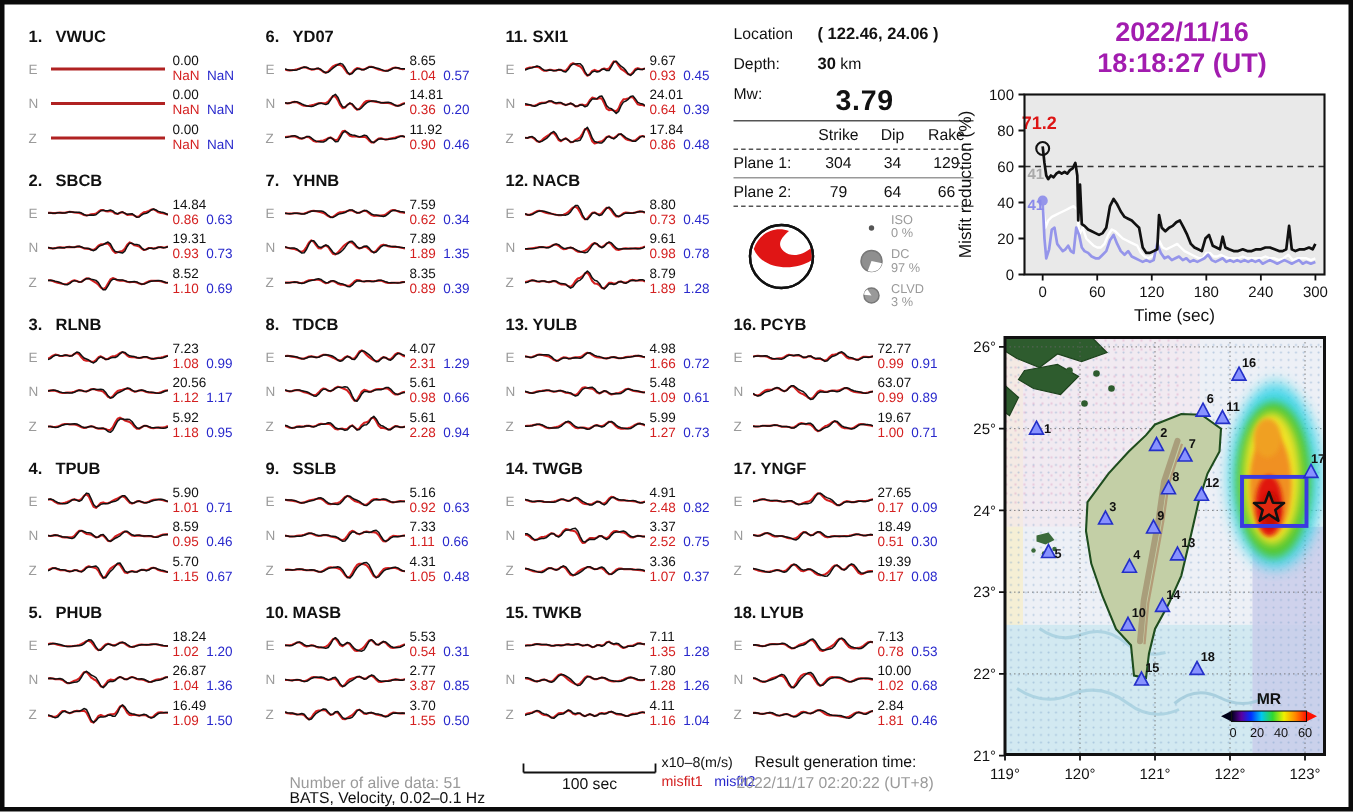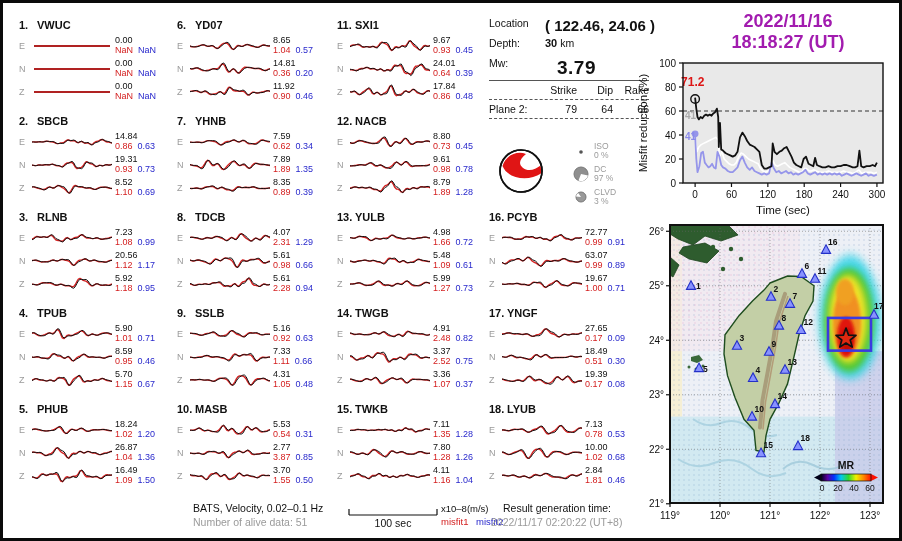--- a/index.html
+++ b/index.html
@@ -18,30 +18,30 @@
   .wave{width:80px;height:22px;flex:none;}
   .nums{margin-left:3px;font-size:9px;line-height:9.5px;white-space:nowrap;}
   .amp{color:#111;display:block;}
   .m1{color:#d42020;}
   .m2{color:#2828cc;margin-left:5px;}
   
   #bestfit{height:192px;position:relative;color:#111;}
   .bf-title{font-size:12.5px;font-weight:bold;padding:4px 0 7px 0;}
   .bf-line{font-size:10.5px;height:20px;display:flex;align-items:flex-start;}
   .bf-label{display:inline-block;width:56px;}
-  .bf-loc{font-weight:bold;font-size:15px;}
+  .bf-loc{font-weight:bold;font-size:11px;}
   .bf-depth b{font-size:11px;}
   .bf-mw{font-size:19px;font-weight:bold;letter-spacing:.5px;margin-left:12px;}
   .bf-table{margin-top:3px;border-top:1px solid #555;width:160px;}
   .t-row{display:flex;height:18px;align-items:center;font-size:10.5px;}
   .t-row.head{border-bottom:1px dashed #555;}
   .t-row.p1{border-bottom:1px solid #999;}
   .t-row.p2{border-bottom:1px dashed #555;}
   .t-c0{width:52px;}
-  .t-c{width:36px;text-align:right;}
+  .t-c{width:36px;text-align:center;}
   .decomp{position:absolute;left:84px;top:122px;width:84px;}
   .d-item{display:flex;align-items:center;height:23px;color:#9a9a9a;font-size:8.5px;line-height:9px;}
   .d-item svg{margin-right:5px;flex:none;}
   #beachball{position:absolute;left:8px;top:130px;}
   
   #date-header{position:absolute;left:672px;top:8px;width:226px;text-align:center;
                font-size:18px;font-weight:bold;line-height:21px;color:#a21caf;}
   #misfit-chart{position:absolute;left:630px;top:50px;}
   #map-svg{position:absolute;left:630px;top:216px;}
   
@@ -478,20 +478,26 @@
       <div class="bf-line">
         <span class="bf-label">Mw:</span>
         <span class="bf-mw">3.79</span>
       </div>
       <div class="bf-table">
         <div class="t-row head">
           <span class="t-c0"></span>
           <span class="t-c">Strike</span>
           <span class="t-c">Dip</span>
           <span class="t-c">Rake</span>
+        </div>
+        <div class="t-row p1">
+          <span class="t-c0">Plane 1:</span>
+          <span class="t-c">304</span>
+          <span class="t-c">34</span>
+          <span class="t-c">129</span>
         </div>
         <div class="t-row p2">
           <span class="t-c0">Plane 2:</span>
           <span class="t-c">79</span>
           <span class="t-c">64</span>
           <span class="t-c">66</span>
         </div>
       </div>
       <svg id="beachball" width="48" height="48" viewBox="0 0 48 48">
         <defs>
@@ -798,21 +804,21 @@
       <line x1="87" y1="284" x2="87" y2="288" stroke="#111" stroke-width="1.2"></line>
       <text x="87" y="300" text-anchor="middle" font-size="10" fill="#111">120°</text>
       <line x1="137" y1="284" x2="137" y2="288" stroke="#111" stroke-width="1.2"></line>
       <text x="137" y="300" text-anchor="middle" font-size="10" fill="#111">121°</text>
       <line x1="187" y1="284" x2="187" y2="288" stroke="#111" stroke-width="1.2"></line>
       <text x="187" y="300" text-anchor="middle" font-size="10" fill="#111">122°</text>
       <line x1="237" y1="284" x2="237" y2="288" stroke="#111" stroke-width="1.2"></line>
       <text x="237" y="300" text-anchor="middle" font-size="10" fill="#111">123°</text>
     </svg>
 
-  <div class="foot" style="left:190px;top:499px;">BATS, Velocity, 0.02–0.1 Hz</div>
+  <div class="foot" style="left:190px;top:523px;">BATS, Velocity, 0.02–0.1 Hz</div>
   <div class="foot gray" style="left:190px;top:513px;">Number of alive data: 51</div>
   <svg id="scalebar" width="90" height="9">
     <line x1="1" y1="7" x2="89" y2="7" stroke="#111" stroke-width="1.2"></line>
     <line x1="1" y1="1" x2="1" y2="7" stroke="#111" stroke-width="1.2"></line>
     <line x1="89" y1="1" x2="89" y2="7" stroke="#111" stroke-width="1.2"></line>
   </svg>
   <div id="scale-label">100 sec</div>
   <div class="foot small" style="left:438px;top:500px;">x10–8(m/s)</div>
   <div class="foot small" id="misfit-legend" style="left:438px;top:513px;">
     <span class="m1">misfit1</span>

